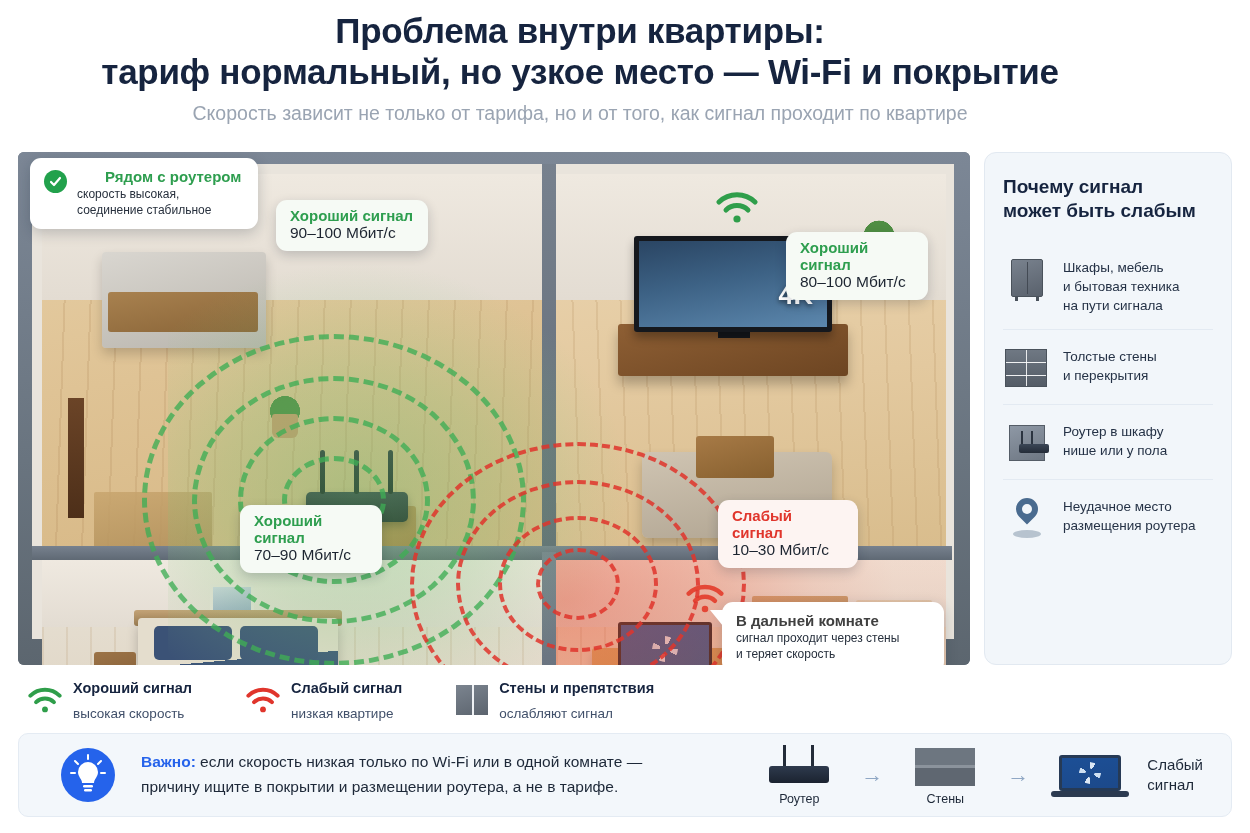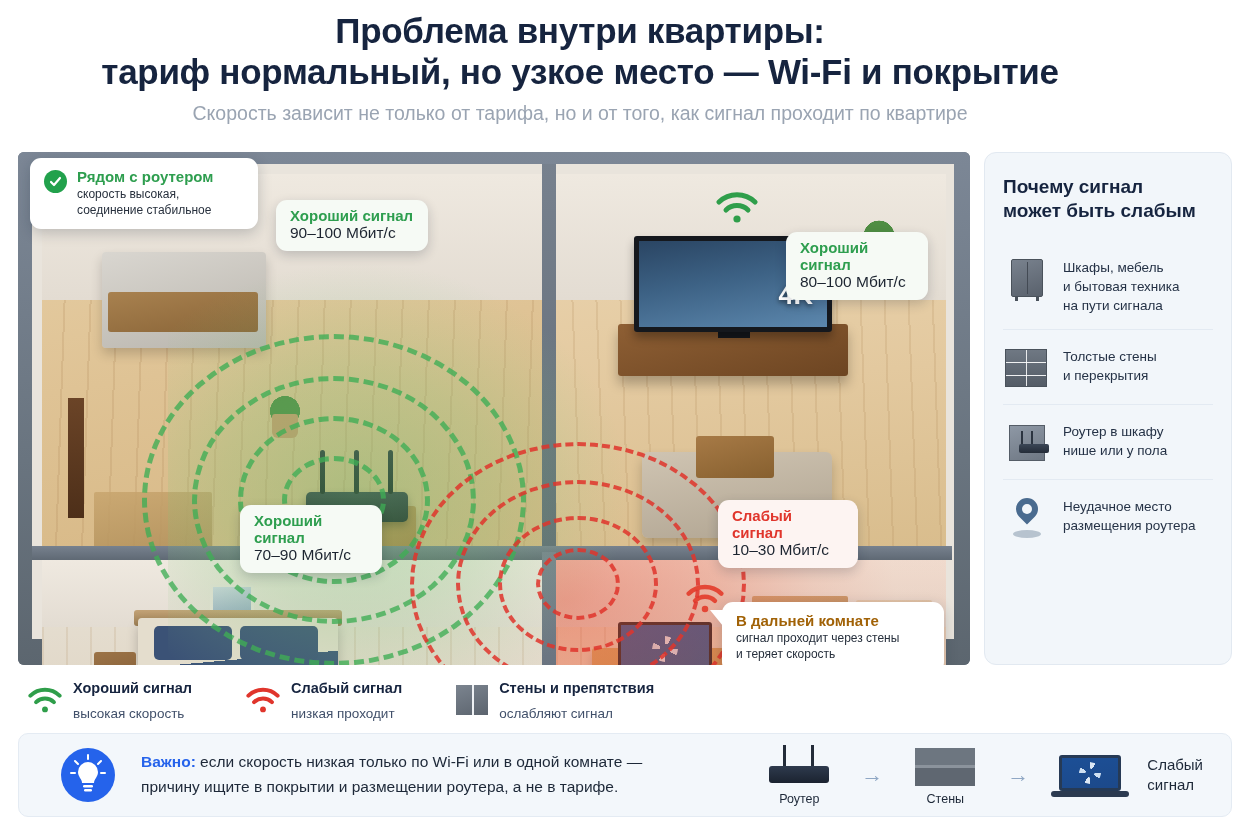--- a/index.html
+++ b/index.html
@@ -212,22 +212,22 @@
   .wifi-plan { position: absolute; }
 
   
   .bubble {
     position: absolute; background: #fff; border-radius: 11px;
     box-shadow: 0 4px 14px rgba(20,30,50,.22);
     padding: 9px 14px 11px; line-height: 1.32;
   }
   .bubble .b-title { font-size: 15px; font-weight: bold; }
   .bubble .b-line { font-size: 12px; color: #27303d; }
-  .b-green .b-title { color: #2e9e4f; }
-  .b-red .b-title { color: #a16207; }
+  .b-green .b-title { color: #2e9e4f; margin-left: 28px; }
+  .b-red .b-title { color: #404040; }
   .chip {
     position: absolute; background: #fbfbf9; border-radius: 11px;
     box-shadow: 0 4px 12px rgba(20,30,50,.20);
     padding: 7px 14px 9px; text-align: left;
   }
   .chip .c-top { font-size: 15px; font-weight: bold; }
   .chip .c-bot { font-size: 15.5px; color: #1c2430; font-weight: 500; }
   .chip-green { background: #f6faf5; }
   .chip-green .c-top { color: #2e9e4f; }
   .chip-red { background: #fdf4f2; }
@@ -558,21 +558,21 @@
     </div>
 
     <div class="leg-item">
       <svg width="34" height="27" viewBox="0 0 42 32">
         <path d="M3 10 A26 26 0 0 1 39 10" stroke="#e0352c" stroke-width="5" fill="none" stroke-linecap="round"></path>
         <path d="M10 18 A16 16 0 0 1 32 18" stroke="#e0352c" stroke-width="5" fill="none" stroke-linecap="round"></path>
         <circle cx="21" cy="27" r="3.6" fill="#e0352c"></circle>
       </svg>
       <div>
         <div class="leg-txt-top">Слабый сигнал</div>
-        <div class="leg-txt-bot">низкая проходит</div>
+        <div class="leg-txt-bot">низкая квартире</div>
       </div>
     </div>
 
     <div class="leg-item">
       <span class="leg-wall-ico"></span>
       <div>
         <div class="leg-txt-top">Стены и препятствия</div>
         <div class="leg-txt-bot">ослабляют сигнал</div>
       </div>
     </div>

